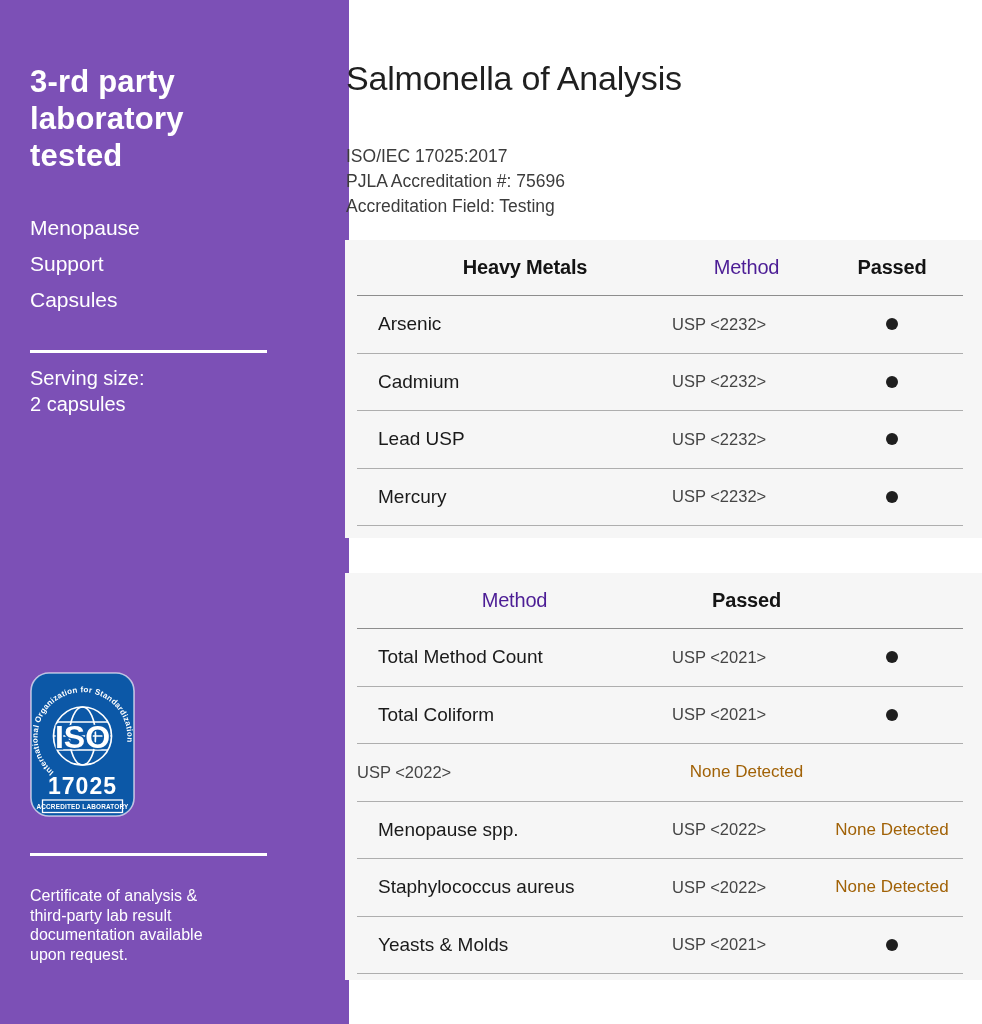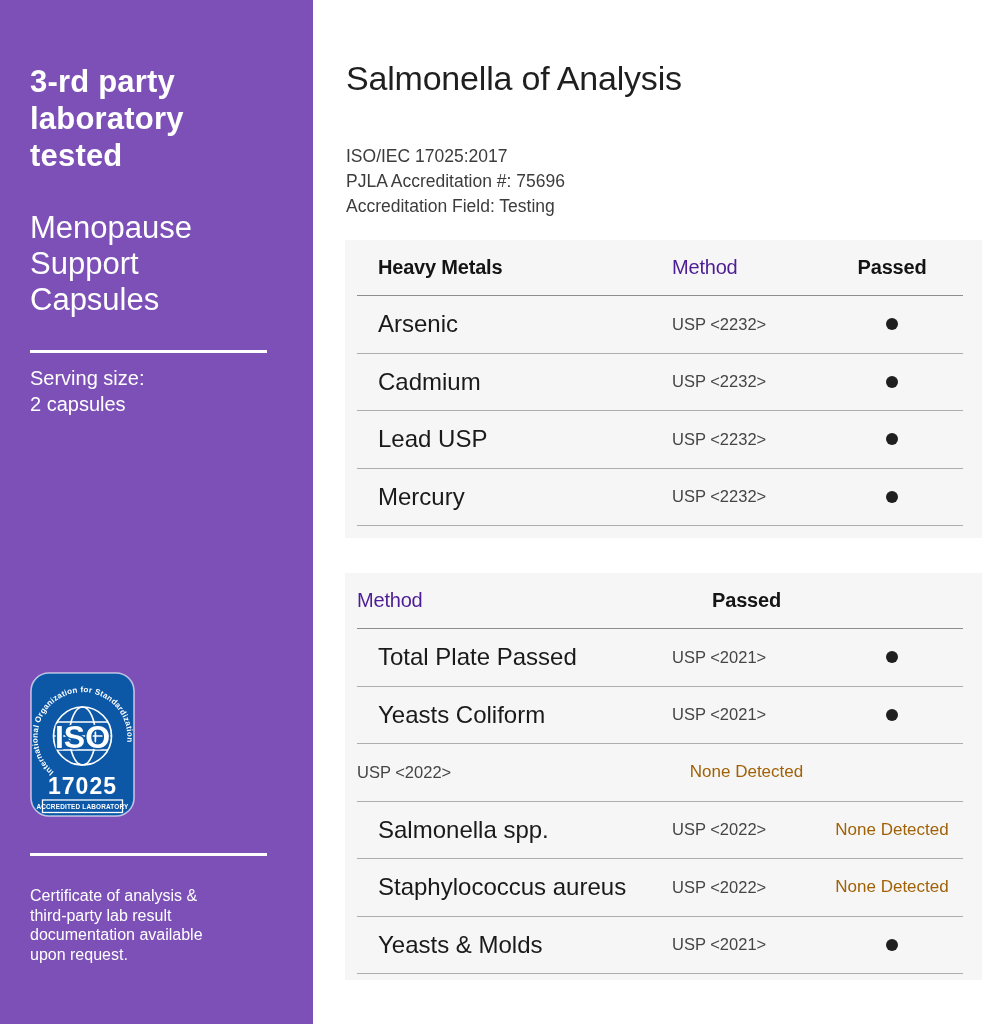--- a/index.html
+++ b/index.html
@@ -1,29 +1,29 @@
 <!DOCTYPE html>
 <html style="--purple: #7C50B6; --blue: #0C58A7; --card-bg: #f6f6f6;"><head>
 <meta charset="utf-8">
 <style>
   html,body{margin:0;padding:0;background:#ffffff;}
   .page{
     position:relative;width:982px;height:1024px;overflow:hidden;background:#ffffff;
     font-family:"Liberation Sans","DejaVu Sans",sans-serif;
   }
   
-  .sidebar{position:absolute;left:0;top:0;width:313px;height:1024px;background:var(--purple,#7C50B6);}
+  .sidebar{position:absolute;left:0;top:0;width:313px;height:1024px;background:var(--purple,#7C50B6);padding-left:36px;}
   .sidebar *{color:#ffffff;}
   .sb-heading{
     position:absolute;left:30px;top:63px;width:250px;
     font-size:31px;font-weight:bold;line-height:37px;white-space:pre-line;letter-spacing:.2px;
   }
   .sb-product{
     position:absolute;left:30px;top:210px;width:250px;
-    font-size:31px;font-weight:normal;line-height:36px;white-space:pre-line;
+    font-size:21px;font-weight:normal;line-height:36px;white-space:pre-line;
   }
   .sb-divider{position:absolute;left:30px;width:237px;height:2.5px;background:#ffffff;}
   .sb-divider-1{top:350px;}
   .sb-divider-2{top:853px;}
   .sb-serving{
     position:absolute;left:30px;top:366px;width:250px;
     font-size:20px;line-height:25.5px;white-space:pre-line;
   }
   .sb-note{
     position:absolute;left:30px;top:886px;width:260px;
@@ -53,22 +53,22 @@
     font-size:17.5px;line-height:25px;color:#3c3c3c;white-space:pre-line;
   }
   .card{position:absolute;left:345px;width:637px;background:var(--card-bg,#f6f6f6);}
   .card-1{top:240px;height:298px;}
   .card-2{top:573px;height:407px;}
   .t-inner{margin:0 19px 0 12px;}
   .t-row{
     display:grid;grid-template-columns:315px 149px 142px;align-items:center;
     height:56.5px;border-bottom:1.5px solid #aeaeae;
   }
-  .t-row.t-head{height:55px;border-bottom:1.5px solid #8d8d8d;}
-  .t-c1{padding-left:21px;font-size:24px;color:#1a1a1a;}
+  .t-row.t-head{height:55px;border-bottom:1.5px solid #8d8d8d;text-align:center;}
+  .t-c1{padding-left:21px;font-size:19px;color:#1a1a1a;}
   .t-head .t-c1{font-size:20px;font-weight:bold;color:#141414;letter-spacing:-.2px;padding-left:21px;}
   .t-c2{font-size:16.5px;color:#454545;}
   .t-head .t-c2{font-size:20px;font-weight:normal;color:#4c1d95;letter-spacing:-.2px;}
   .t-c3{display:flex;justify-content:center;align-items:center;font-size:17px;color:#a16207;}
   .t-head .t-c3{font-size:20px;font-weight:bold;color:#141414;letter-spacing:-.2px;}
   .dot{display:inline-block;width:12px;height:12px;border-radius:50%;background:#1f1f1f;}
 </style>
 </head>
 <body>
 
@@ -153,41 +153,41 @@
           </div>
         </div>
     </section>
     <section class="card card-2">
       <div class="t-inner">
           <div class="t-row t-head">
             <div class="t-c2">Method</div>
             <div class="t-c3">Passed</div>
           </div>
           <div class="t-row">
-            <div class="t-c1">Total Plate Passed</div>
+            <div class="t-c1">Total Method Count</div>
             <div class="t-c2">USP &lt;2021&gt;</div>
             <div class="t-c3">
               <span class="dot"></span>
             </div>
           </div>
           <div class="t-row">
-            <div class="t-c1">Yeasts Coliform</div>
+            <div class="t-c1">Total Coliform</div>
             <div class="t-c2">USP &lt;2021&gt;</div>
             <div class="t-c3">
               <span class="dot"></span>
             </div>
           </div>
           <div class="t-row">
             <div class="t-c2">USP &lt;2022&gt;</div>
             <div class="t-c3">
               <span>None Detected</span>
             </div>
           </div>
           <div class="t-row">
-            <div class="t-c1">Salmonella spp.</div>
+            <div class="t-c1">Menopause spp.</div>
             <div class="t-c2">USP &lt;2022&gt;</div>
             <div class="t-c3">
               <span>None Detected</span>
             </div>
           </div>
           <div class="t-row">
             <div class="t-c1">Staphylococcus aureus</div>
             <div class="t-c2">USP &lt;2022&gt;</div>
             <div class="t-c3">
               <span>None Detected</span>

